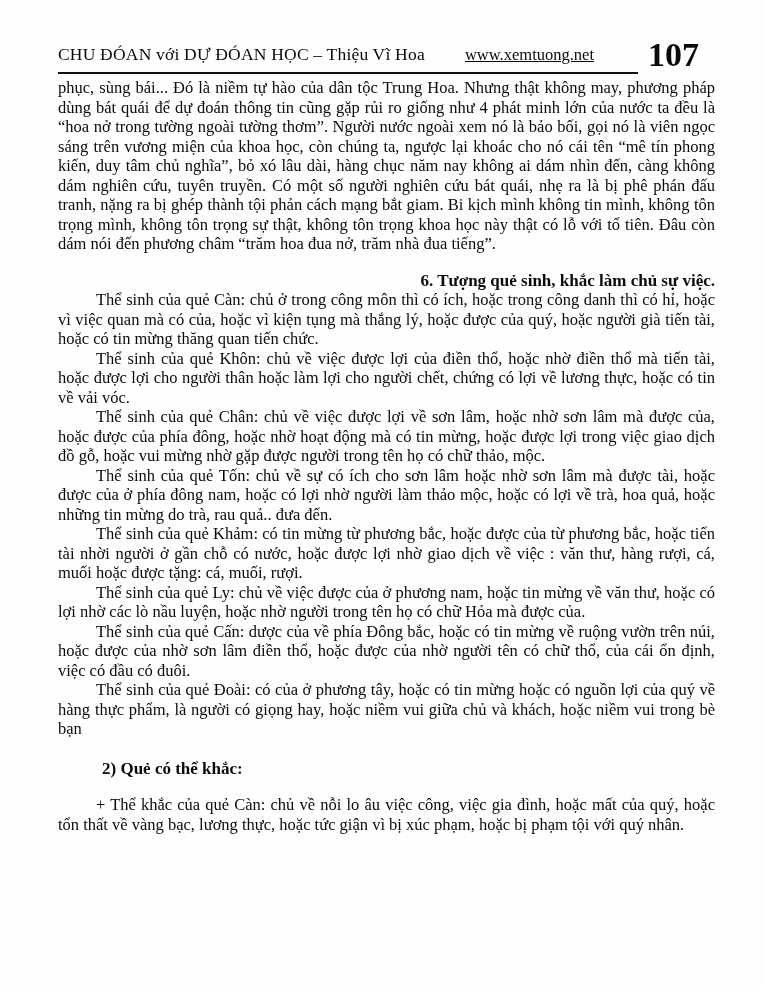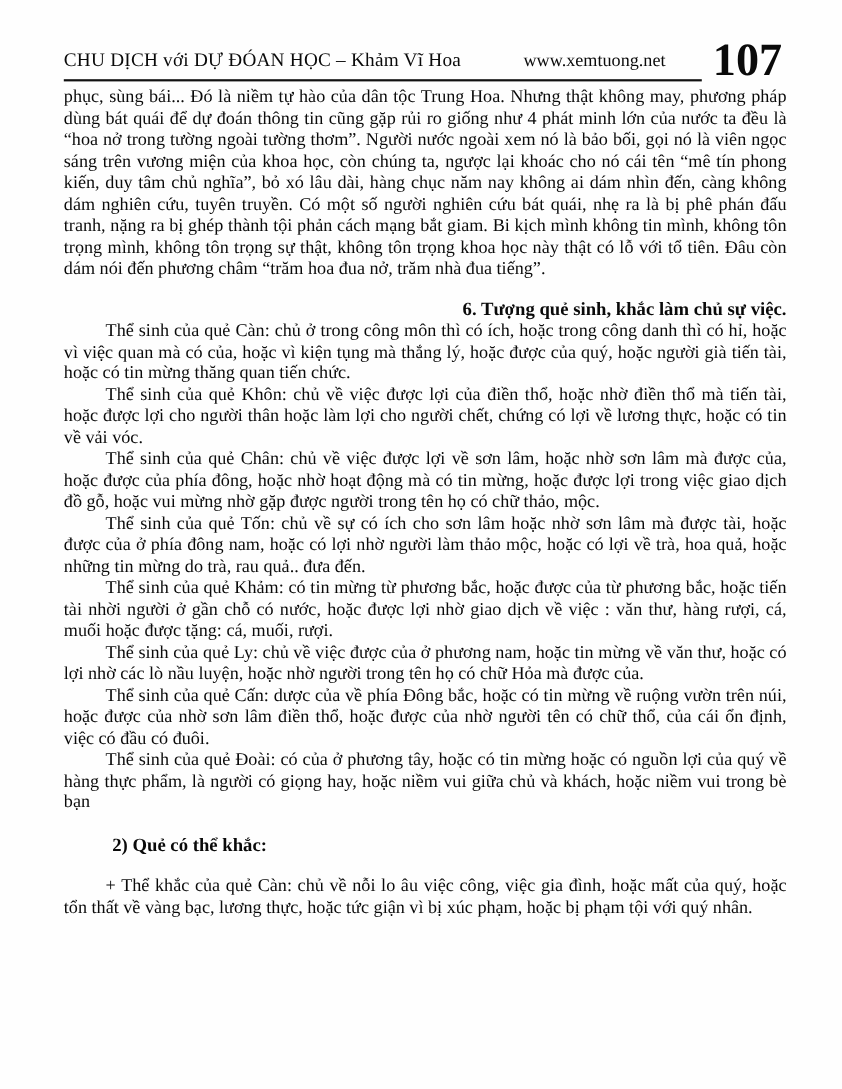--- a/index.html
+++ b/index.html
@@ -31,28 +31,29 @@
     border-bottom: 2px solid #111;
     padding-bottom: 7px;
   }
   .header-title {
     font-size: 17.5px;
     letter-spacing: 0.2px;
     white-space: nowrap;
   }
   .header-site {
     font-size: 16.5px;
-    margin-right: 33px;
+    text-decoration: underline;
+    margin-right: 44px;
     white-space: nowrap;
   }
   .page-number {
     position: absolute;
     top: 38px;
-    right: 4px;
-    font-size: 42px;
+    right: 16px;
+    font-size: 34px;
     font-weight: bold;
     line-height: 34px;
     font-family: "Liberation Serif", "DejaVu Serif", serif;
   }
   .content {
     margin: 0 50px 0 58px;
     padding-top: 4px;
     font-size: 16.5px;
     line-height: 19.5px;
     text-align: justify;
@@ -80,21 +81,21 @@
     margin: 20px 0 17px 44px;
   }
 </style>
 </head>
 <body>
 
 <div class="page">
 
   <div class="header">
     <div class="header-rule-area">
-      <span class="header-title">CHU DỊCH với DỰ ĐÓAN HỌC – Khảm Vĩ Hoa</span>
+      <span class="header-title">CHU ĐÓAN với DỰ ĐÓAN HỌC – Thiệu Vĩ Hoa</span>
       <span class="header-site">www.xemtuong.net</span>
     </div>
     <div class="page-number">107</div>
   </div>
 
   <div class="content">
     <p>phục, sùng bái... Đó là niềm tự hào của dân tộc Trung Hoa. Nhưng thật không may, phương pháp dùng bát quái để dự đoán thông tin cũng gặp rủi ro giống như 4 phát minh lớn của nước ta đều là “hoa nở trong tường ngoài tường thơm”. Người nước ngoài xem nó là bảo bối, gọi nó là viên ngọc sáng trên vương miện của khoa học, còn chúng ta, ngược lại khoác cho nó cái tên “mê tín phong kiến, duy tâm chủ nghĩa”, bỏ xó lâu dài, hàng chục năm nay không ai dám nhìn đến, càng không dám nghiên cứu, tuyên truyền. Có một số người nghiên cứu bát quái, nhẹ ra là bị phê phán đấu tranh, nặng ra bị ghép thành tội phản cách mạng bắt giam. Bi kịch mình không tin mình, không tôn trọng mình, không tôn trọng sự thật, không tôn trọng khoa học này thật có lỗ với tổ tiên. Đâu còn dám nói đến phương châm “trăm hoa đua nở, trăm nhà đua tiếng”.</p>
 
 
     <div class="heading-main">6. Tượng quẻ sinh, khắc làm chủ sự việc.</div>

